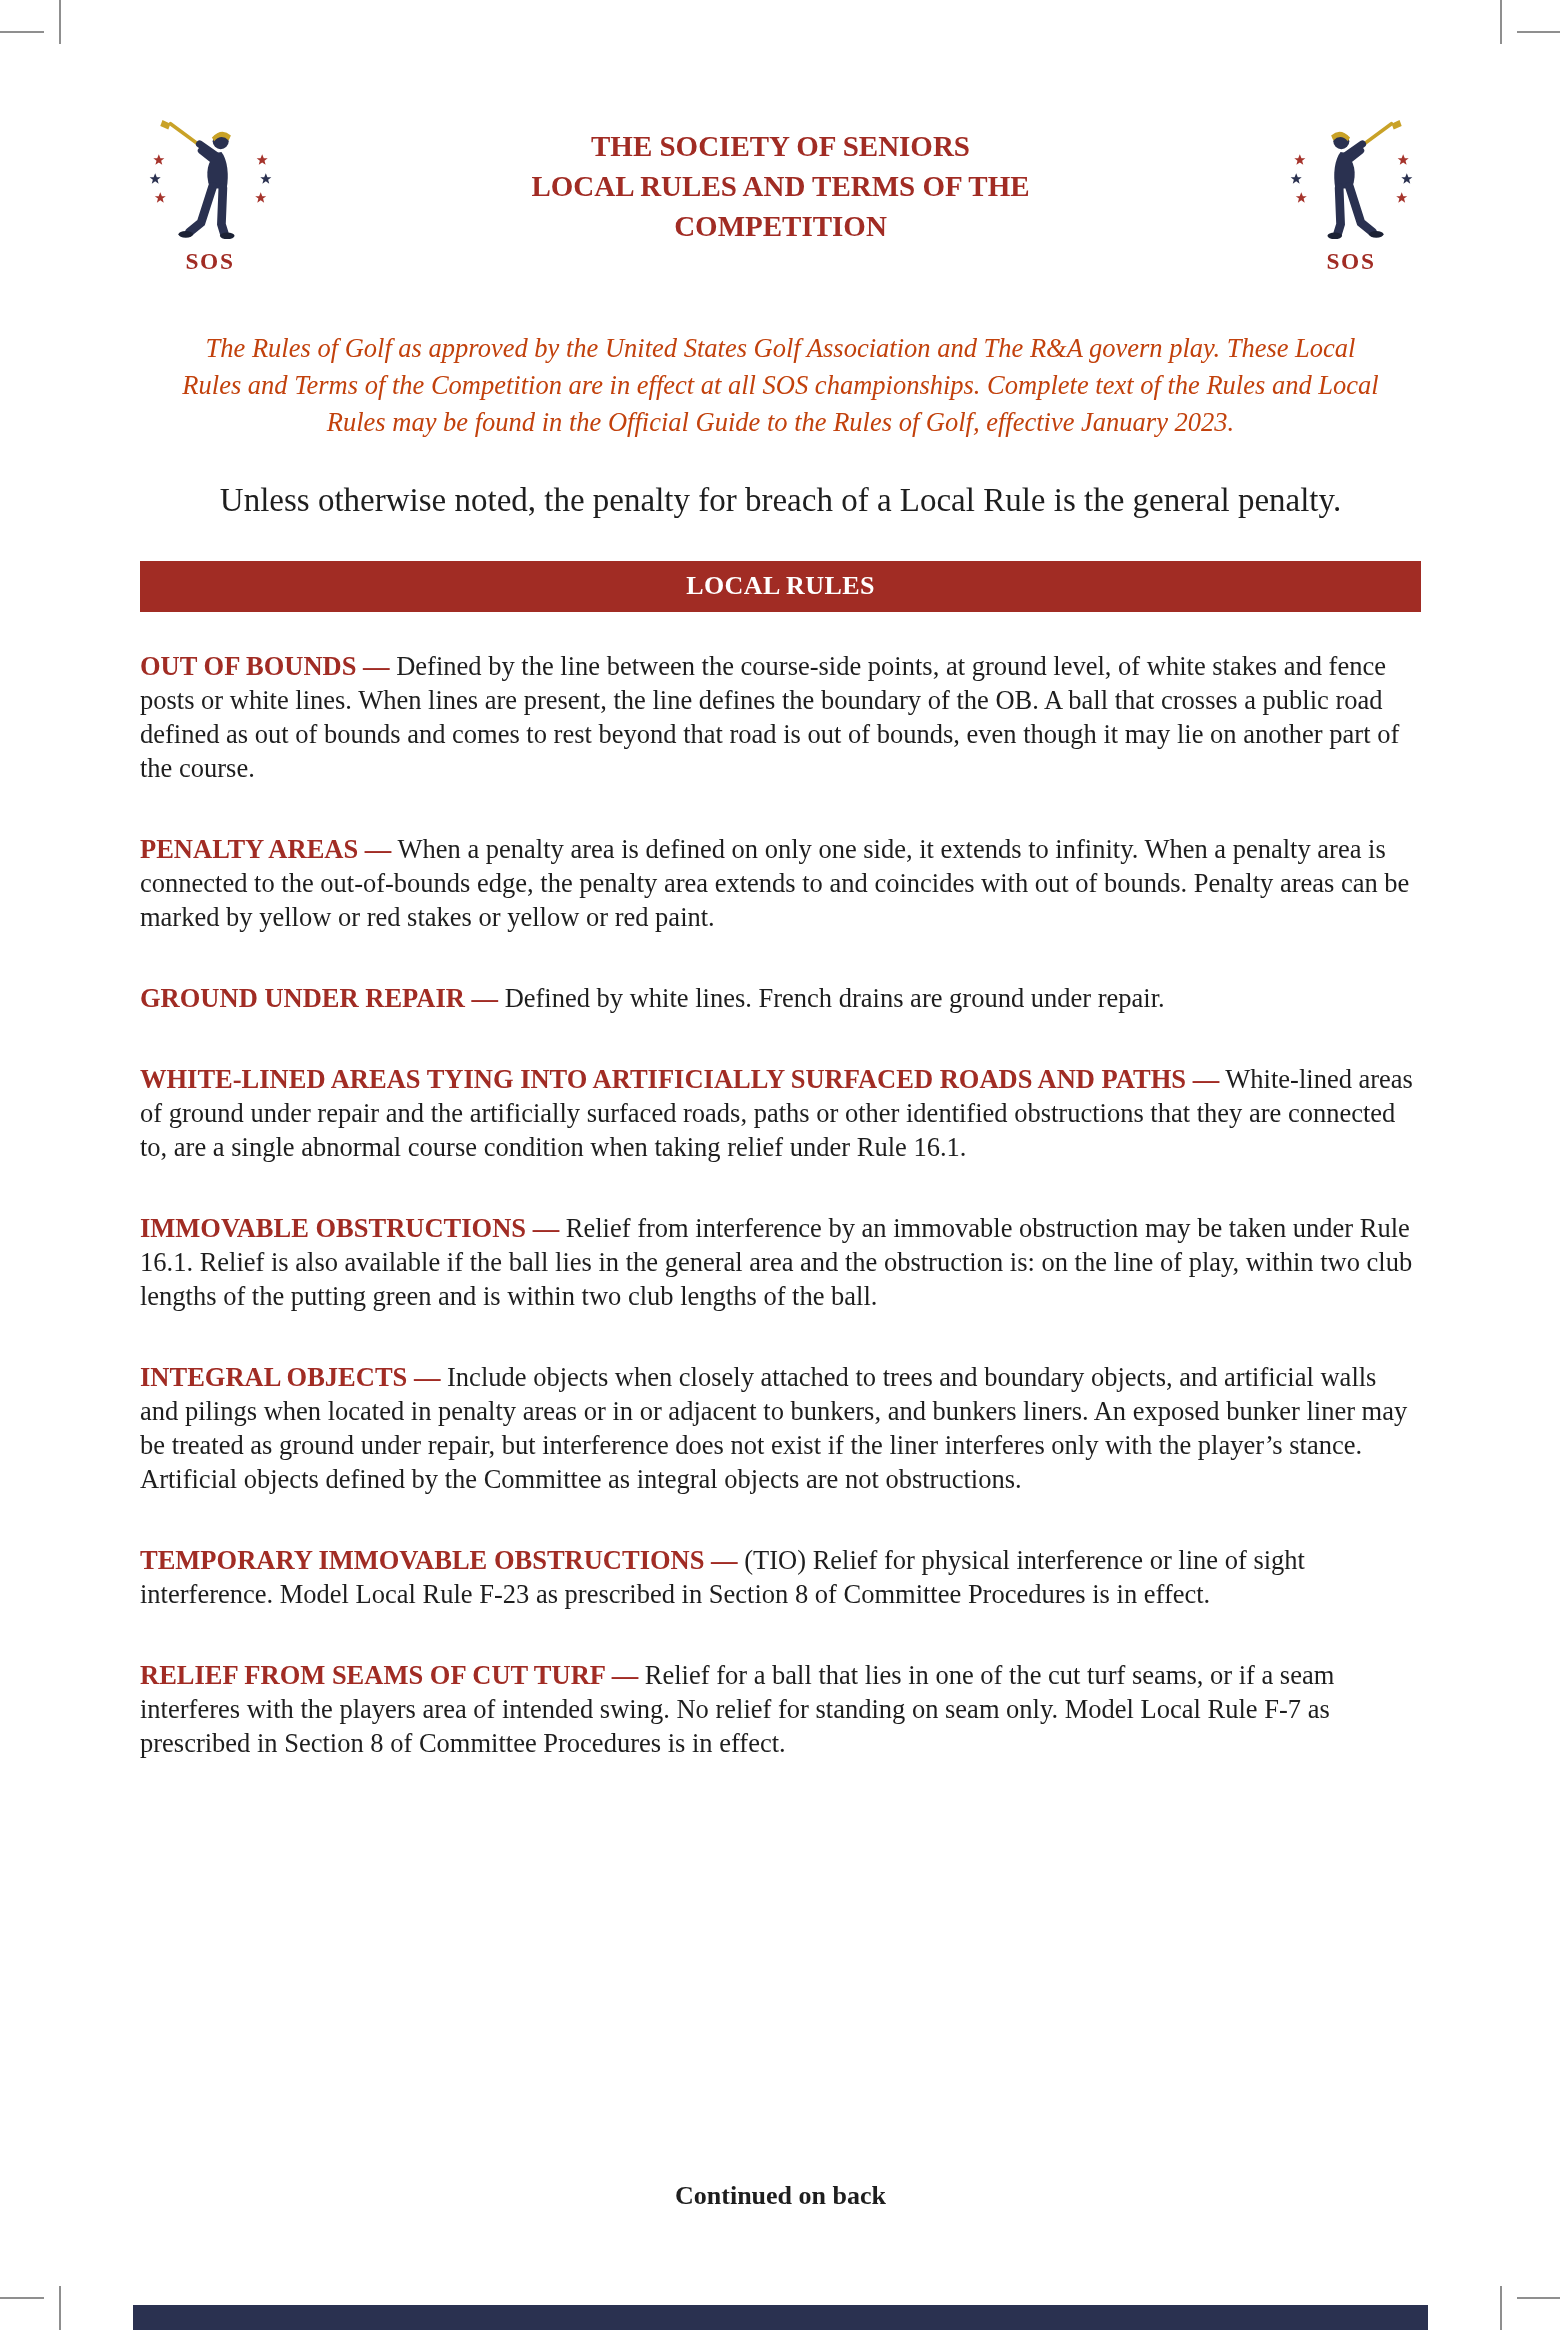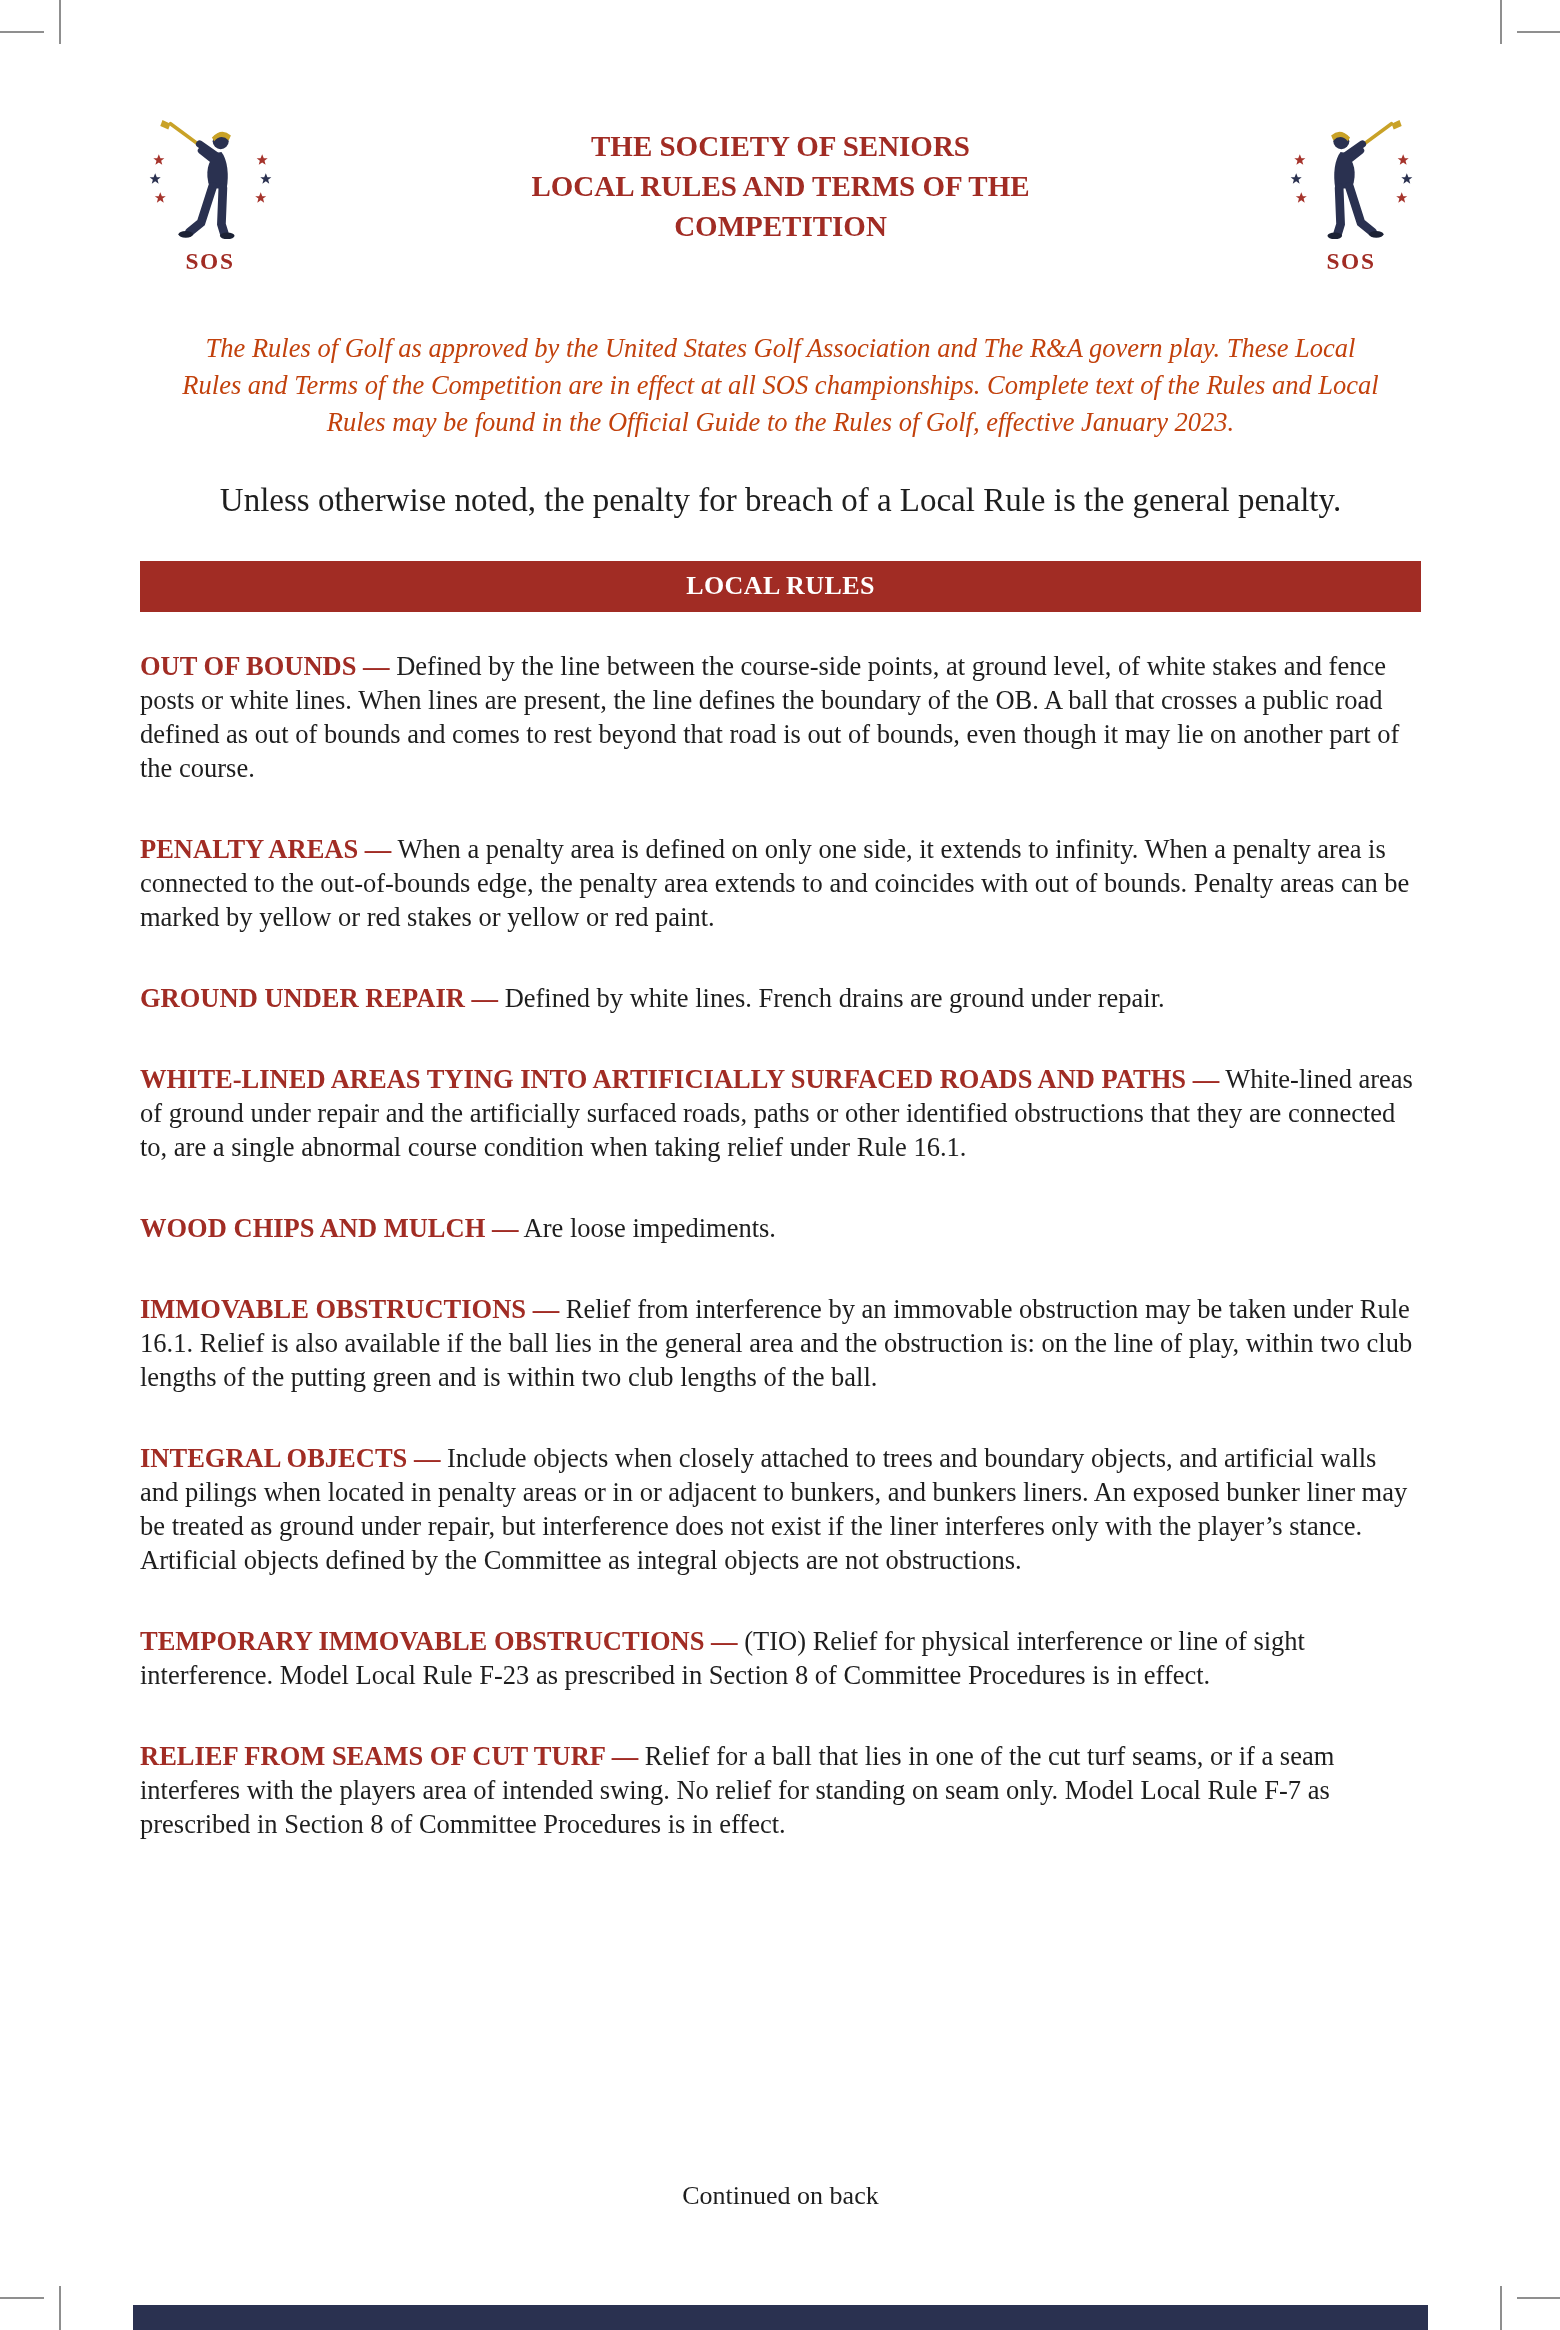--- a/index.html
+++ b/index.html
@@ -92,21 +92,21 @@
   }
   .sec-head{
     color:var(--red);
     font-weight:bold;
   }
   .footer-note{
     position:absolute;
     left:0;right:0;
     bottom:119px;
     text-align:center;
-    font-weight:normal;
+    font-weight:bold;
     font-size:26px;
   }
   .bottom-bar{
     position:absolute;
     left:133px;right:133px;
     bottom:0;
     height:25px;
     background:var(--navy);
   }
 </style>
@@ -188,21 +188,20 @@
     <div class="sections">
 
       <p class="section"><span class="sec-head">OUT OF BOUNDS —</span> <span>Defined by the line between the course-side points, at ground level, of white stakes and fence posts or white lines. When lines are present, the line defines the boundary of the OB.  A ball that crosses a public road defined as out of bounds and comes to rest beyond that road is out of bounds, even though it may lie on another part of the course.</span></p>
 
       <p class="section"><span class="sec-head">PENALTY AREAS —</span> <span>When a penalty area is defined on only one side, it extends to infinity. When a penalty area is connected to the out-of-bounds edge, the penalty area extends to and coincides with out of bounds. Penalty areas can be marked by yellow or red stakes or yellow or red paint.</span></p>
 
       <p class="section"><span class="sec-head">GROUND UNDER REPAIR —</span> <span>Defined by white lines. French drains are ground under repair.</span></p>
 
       <p class="section"><span class="sec-head">WHITE-LINED AREAS TYING INTO ARTIFICIALLY SURFACED ROADS AND PATHS —</span> <span>White-lined areas of ground under repair and the artificially surfaced roads, paths or other identified obstructions that they are connected to, are a single abnormal course condition when taking relief under Rule 16.1.</span></p>
 
-      <p class="section"><span class="sec-head">WOOD CHIPS AND MULCH —</span> <span>Are loose impediments.</span></p>
 
       <p class="section"><span class="sec-head">IMMOVABLE OBSTRUCTIONS —</span> <span>Relief from interference by an immovable obstruction may be taken under Rule 16.1.  Relief is also available if the ball lies in the general area and the obstruction is: on the line of play, within two club lengths of the putting green and is within two club lengths of the ball.</span></p>
 
       <p class="section"><span class="sec-head">INTEGRAL OBJECTS —</span> <span>Include objects when closely attached to trees and boundary objects, and artificial walls and pilings when located in penalty areas or in or adjacent to bunkers, and bunkers liners.  An exposed bunker liner may be treated as ground under repair, but interference does not exist if the liner interferes only with the player’s stance.  Artificial objects defined by the Committee as integral objects are not obstructions.</span></p>
 
       <p class="section"><span class="sec-head">TEMPORARY IMMOVABLE OBSTRUCTIONS —</span> <span>(TIO) Relief for physical interference or line of sight interference.  Model Local Rule F-23 as prescribed in Section 8 of Committee Procedures is in effect.</span></p>
 
       <p class="section"><span class="sec-head">RELIEF FROM SEAMS OF CUT TURF —</span> <span>Relief for a ball that lies in one of the cut turf seams, or if a seam interferes with the players area of intended swing.  No relief for standing on seam only.  Model Local Rule F-7 as prescribed in Section 8 of Committee Procedures is in effect.</span></p>
 
     </div>

